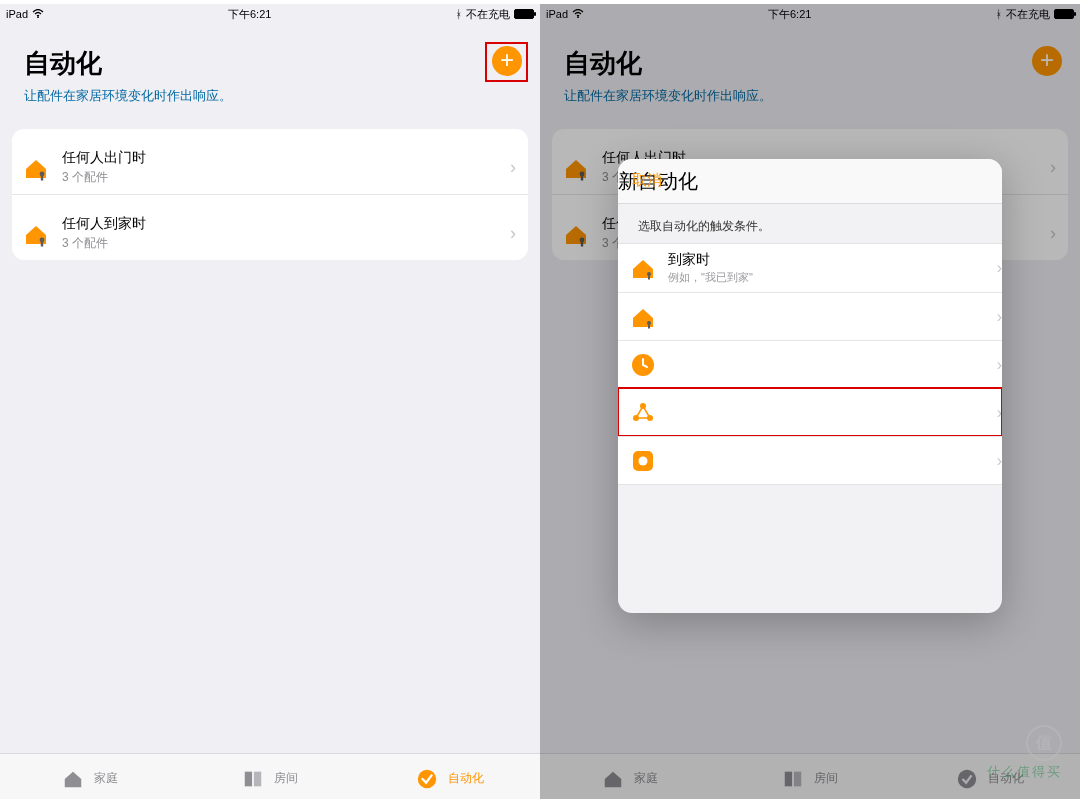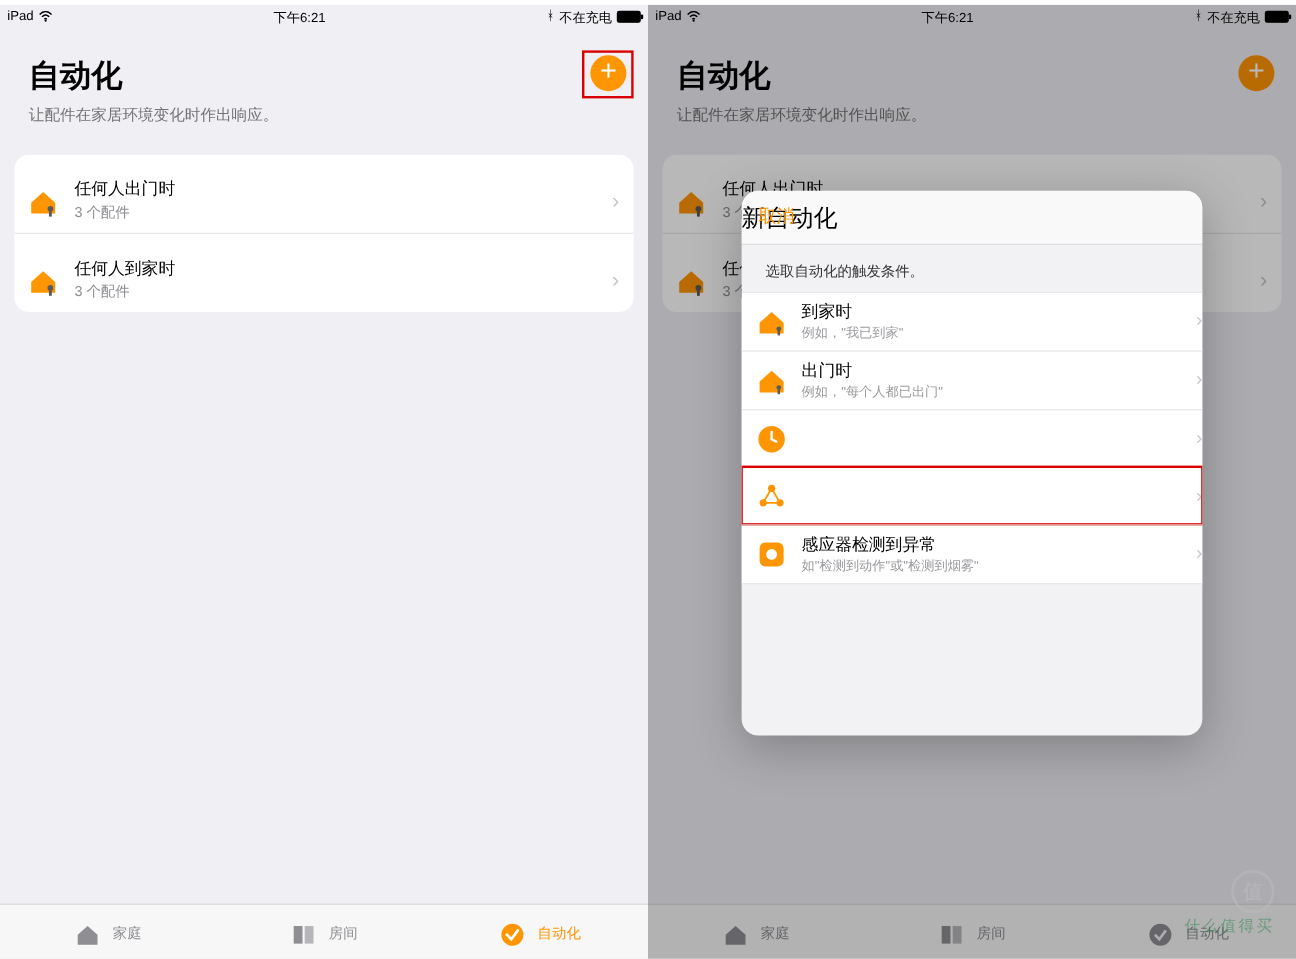--- a/index.html
+++ b/index.html
@@ -14,21 +14,21 @@
   .status .s-center { flex:1; text-align:center; }
   .status .s-right { flex:0 0 auto; display:flex; align-items:center; gap:4px; justify-content:flex-end; }
   .batt { width:20px; height:10px; border:1px solid #000; border-radius:2px; position:relative; display:inline-block; background:#000; }
   .batt::after { content:""; position:absolute; right:-3px; top:2px; width:2px; height:4px; background:#000; border-radius:1px;}
 
   .header { padding:22px 24px 10px 24px; position:relative; }
   .plus-btn { position:absolute; top:22px; right:18px; width:30px; height:30px; border-radius:50%; background:#ff9500; color:#fff; display:flex; align-items:center; justify-content:center; font-size:24px; font-weight:400; line-height:1; }
   .plus-btn span { position:relative; top:-1px; }
   .hi-red { position:absolute; top:18px; right:12px; width:43px; height:40px; border:2px solid #d90000; pointer-events:none; }
   h1.title { font-size:26px; font-weight:700; margin-bottom:6px; }
-  .subtitle { font-size:13px; color:#737373; }
+  .subtitle { font-size:13px; color:#0369a1; }
 
   .list { margin:14px 12px 0 12px; background:#fff; border-radius:12px; overflow:hidden; }
   .row { display:flex; align-items:center; padding:20px 12px 8px 10px; min-height:54px; position:relative; }
   .row + .row { border-top:1px solid #e6e6e8;align-items:center; }
   .row .ic { width:28px; height:28px; flex:0 0 28px; margin-right:12px; display:flex; align-items:center; justify-content:center; }
   .row .txt { flex:1; }
   .row .t1 { font-size:14px; color:#000; }
   .row .t2 { font-size:12px; color:#8e8e93; margin-top:2px; }
   .row .chev { color:#c7c7cc; font-size:18px; }
 
@@ -250,24 +250,20 @@
         <span class="chev">›</span>
       </div>
       <div class="srow">
         <span class="ic">
             <svg viewBox="0 0 26 26">
               <path d="M3 14 L13 5 L23 14 V23 H3 Z" fill="#ff9500"></path>
               <circle cx="19" cy="19" r="2" fill="#5b5b5b"></circle>
               <rect x="18" y="20.5" width="2" height="4" fill="#5b5b5b"></rect>
             </svg>
           </span>
-        <div>
-            <div class="t1">出门时</div>
-            <div class="t2">例如，"每个人都已出门"</div>
-          </div>
         <span class="chev">›</span>
       </div>
       <div class="srow">
         <span class="ic">
             <svg viewBox="0 0 26 26">
               <circle cx="13" cy="13" r="11" fill="#ff9500"></circle>
               <path d="M13 7 V13 L17 15" stroke="#fff" stroke-width="2" fill="none" stroke-linecap="round"></path>
             </svg>
           </span>
         <span class="chev">›</span>
@@ -283,24 +279,20 @@
           </span>
         <span class="chev">›</span>
       </div>
       <div class="srow">
         <span class="ic">
             <svg viewBox="0 0 26 26">
               <rect x="3" y="3" width="20" height="20" rx="5" fill="#ff9500"></rect>
               <circle cx="13" cy="13" r="4.5" fill="#fff"></circle>
             </svg>
           </span>
-        <div>
-            <div class="t1">感应器检测到异常</div>
-            <div class="t2">如"检测到动作"或"检测到烟雾"</div>
-          </div>
         <span class="chev">›</span>
       </div>
     </div>
   </div>
 </div>
 
 <div class="watermark">
   <div class="wm1">值</div>
   <div class="wm2">什么值得买</div>
 </div>

